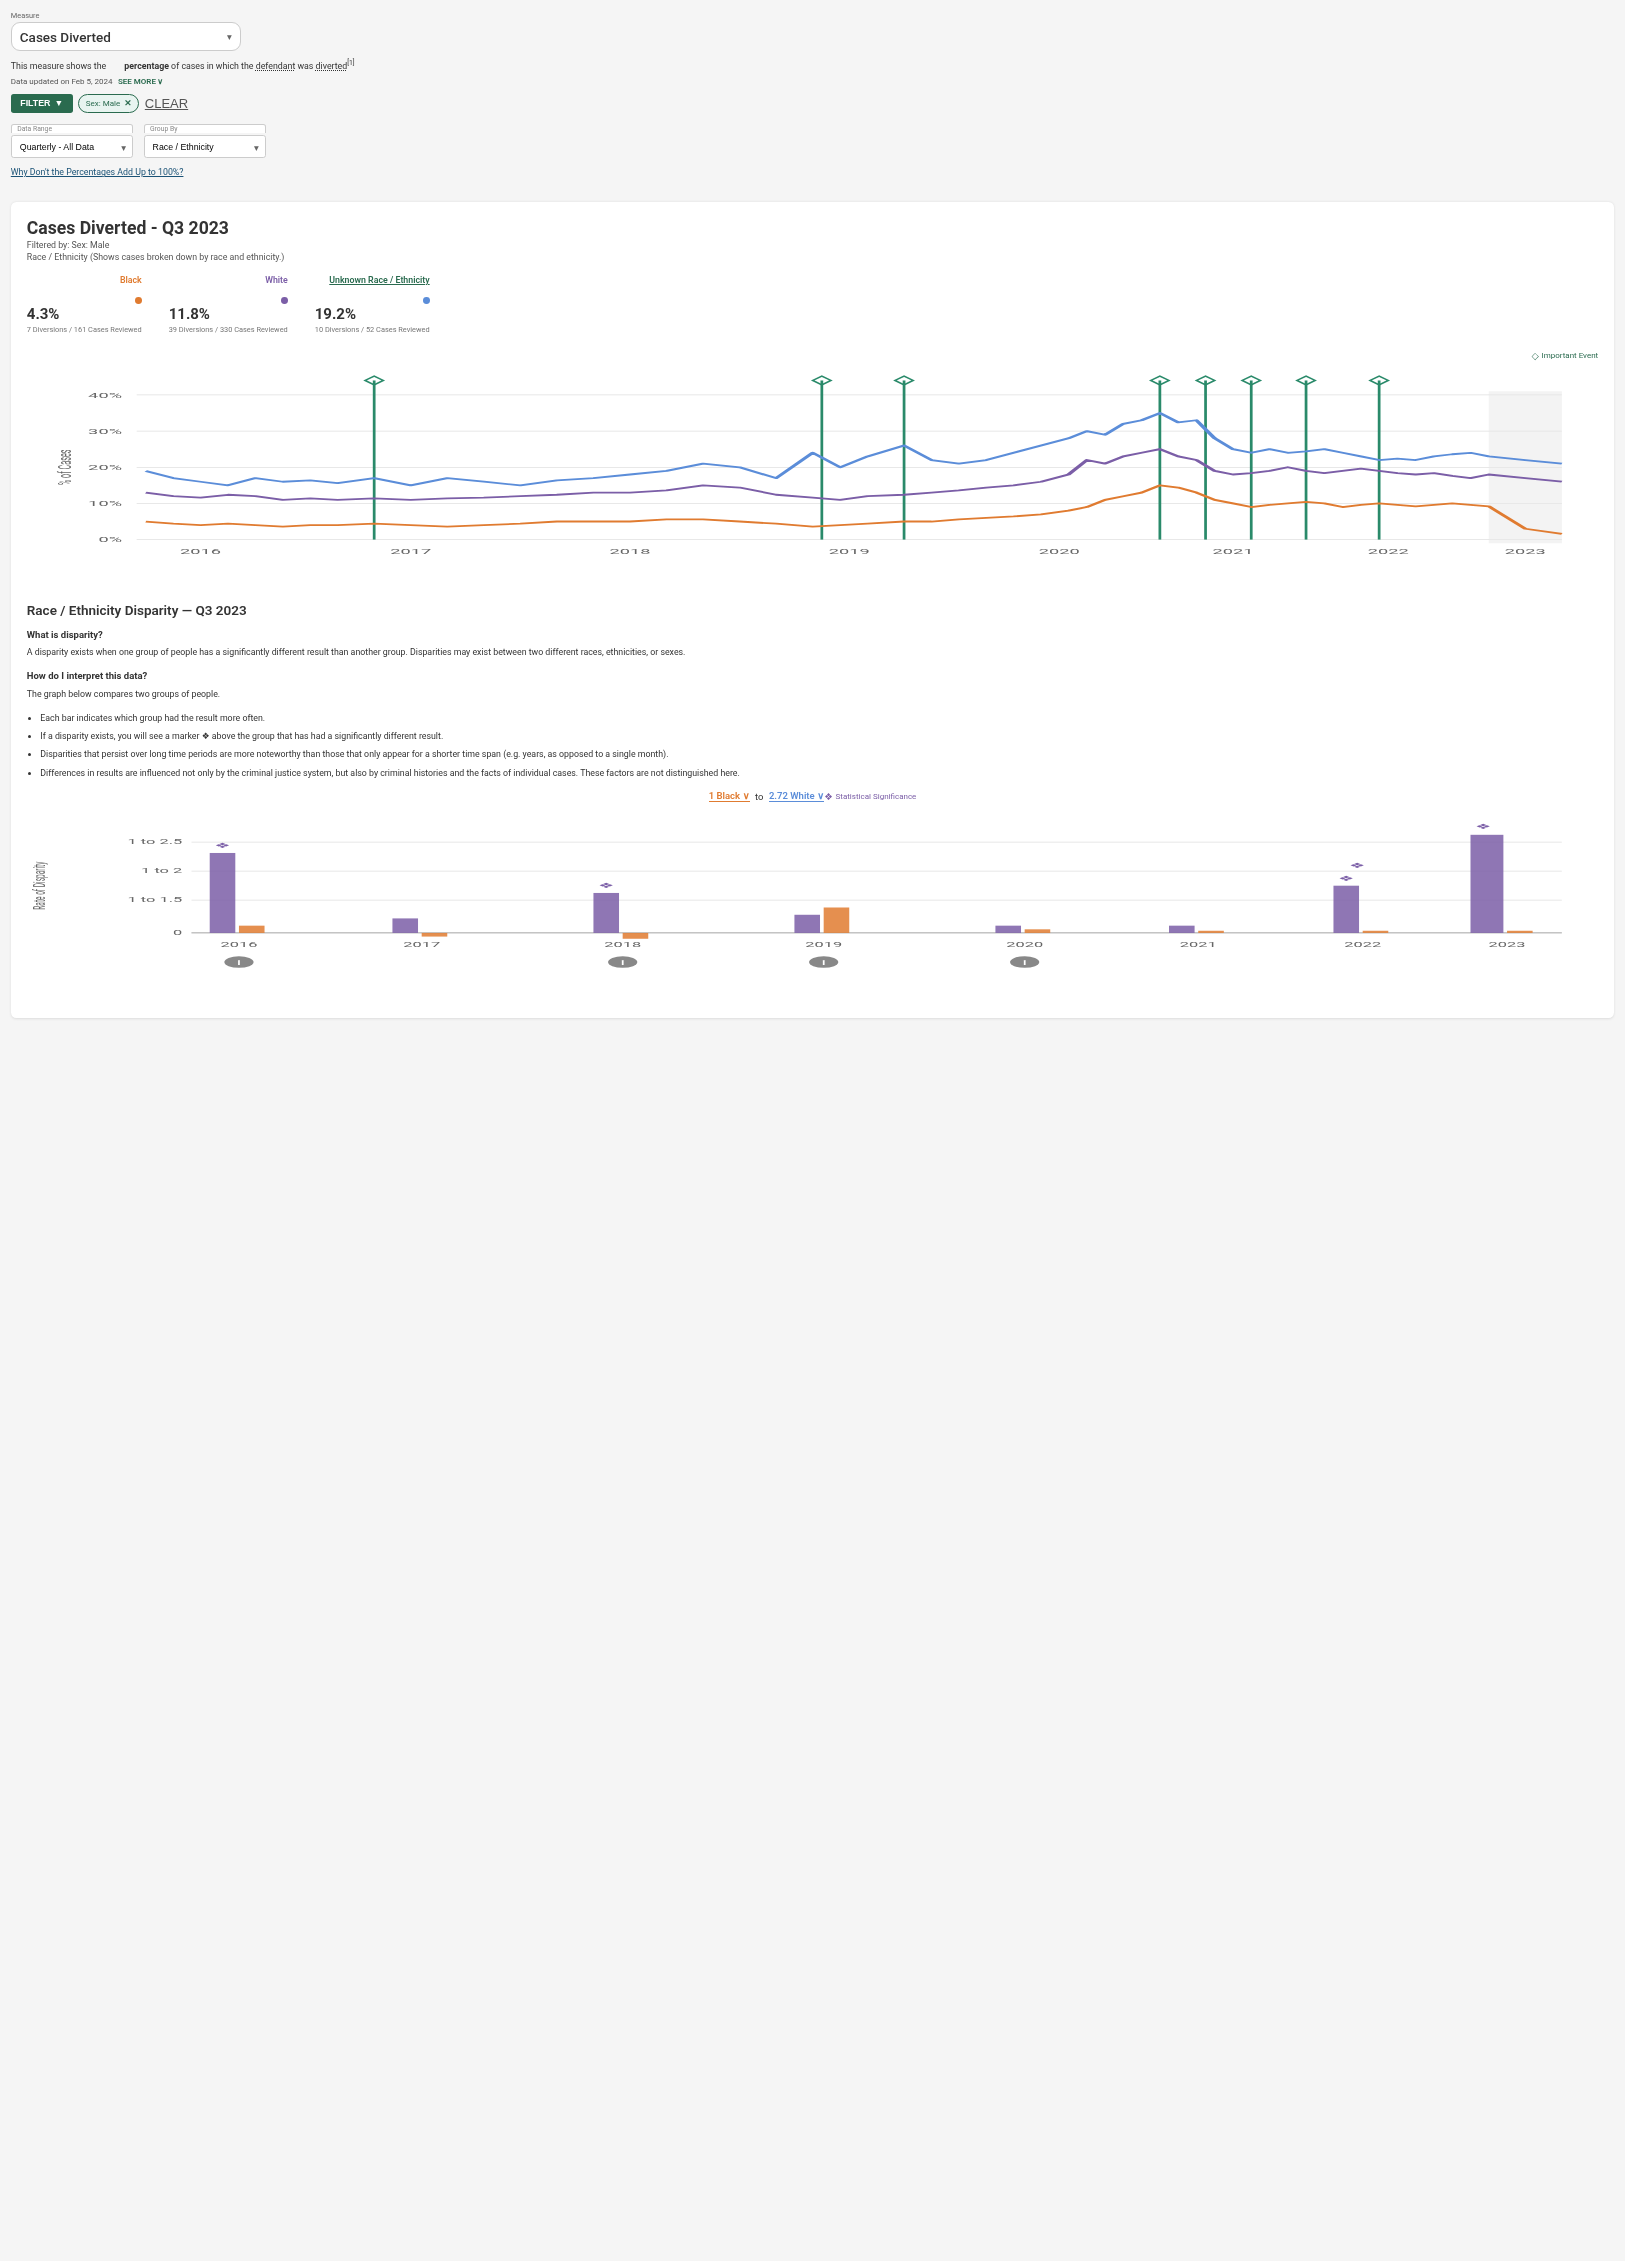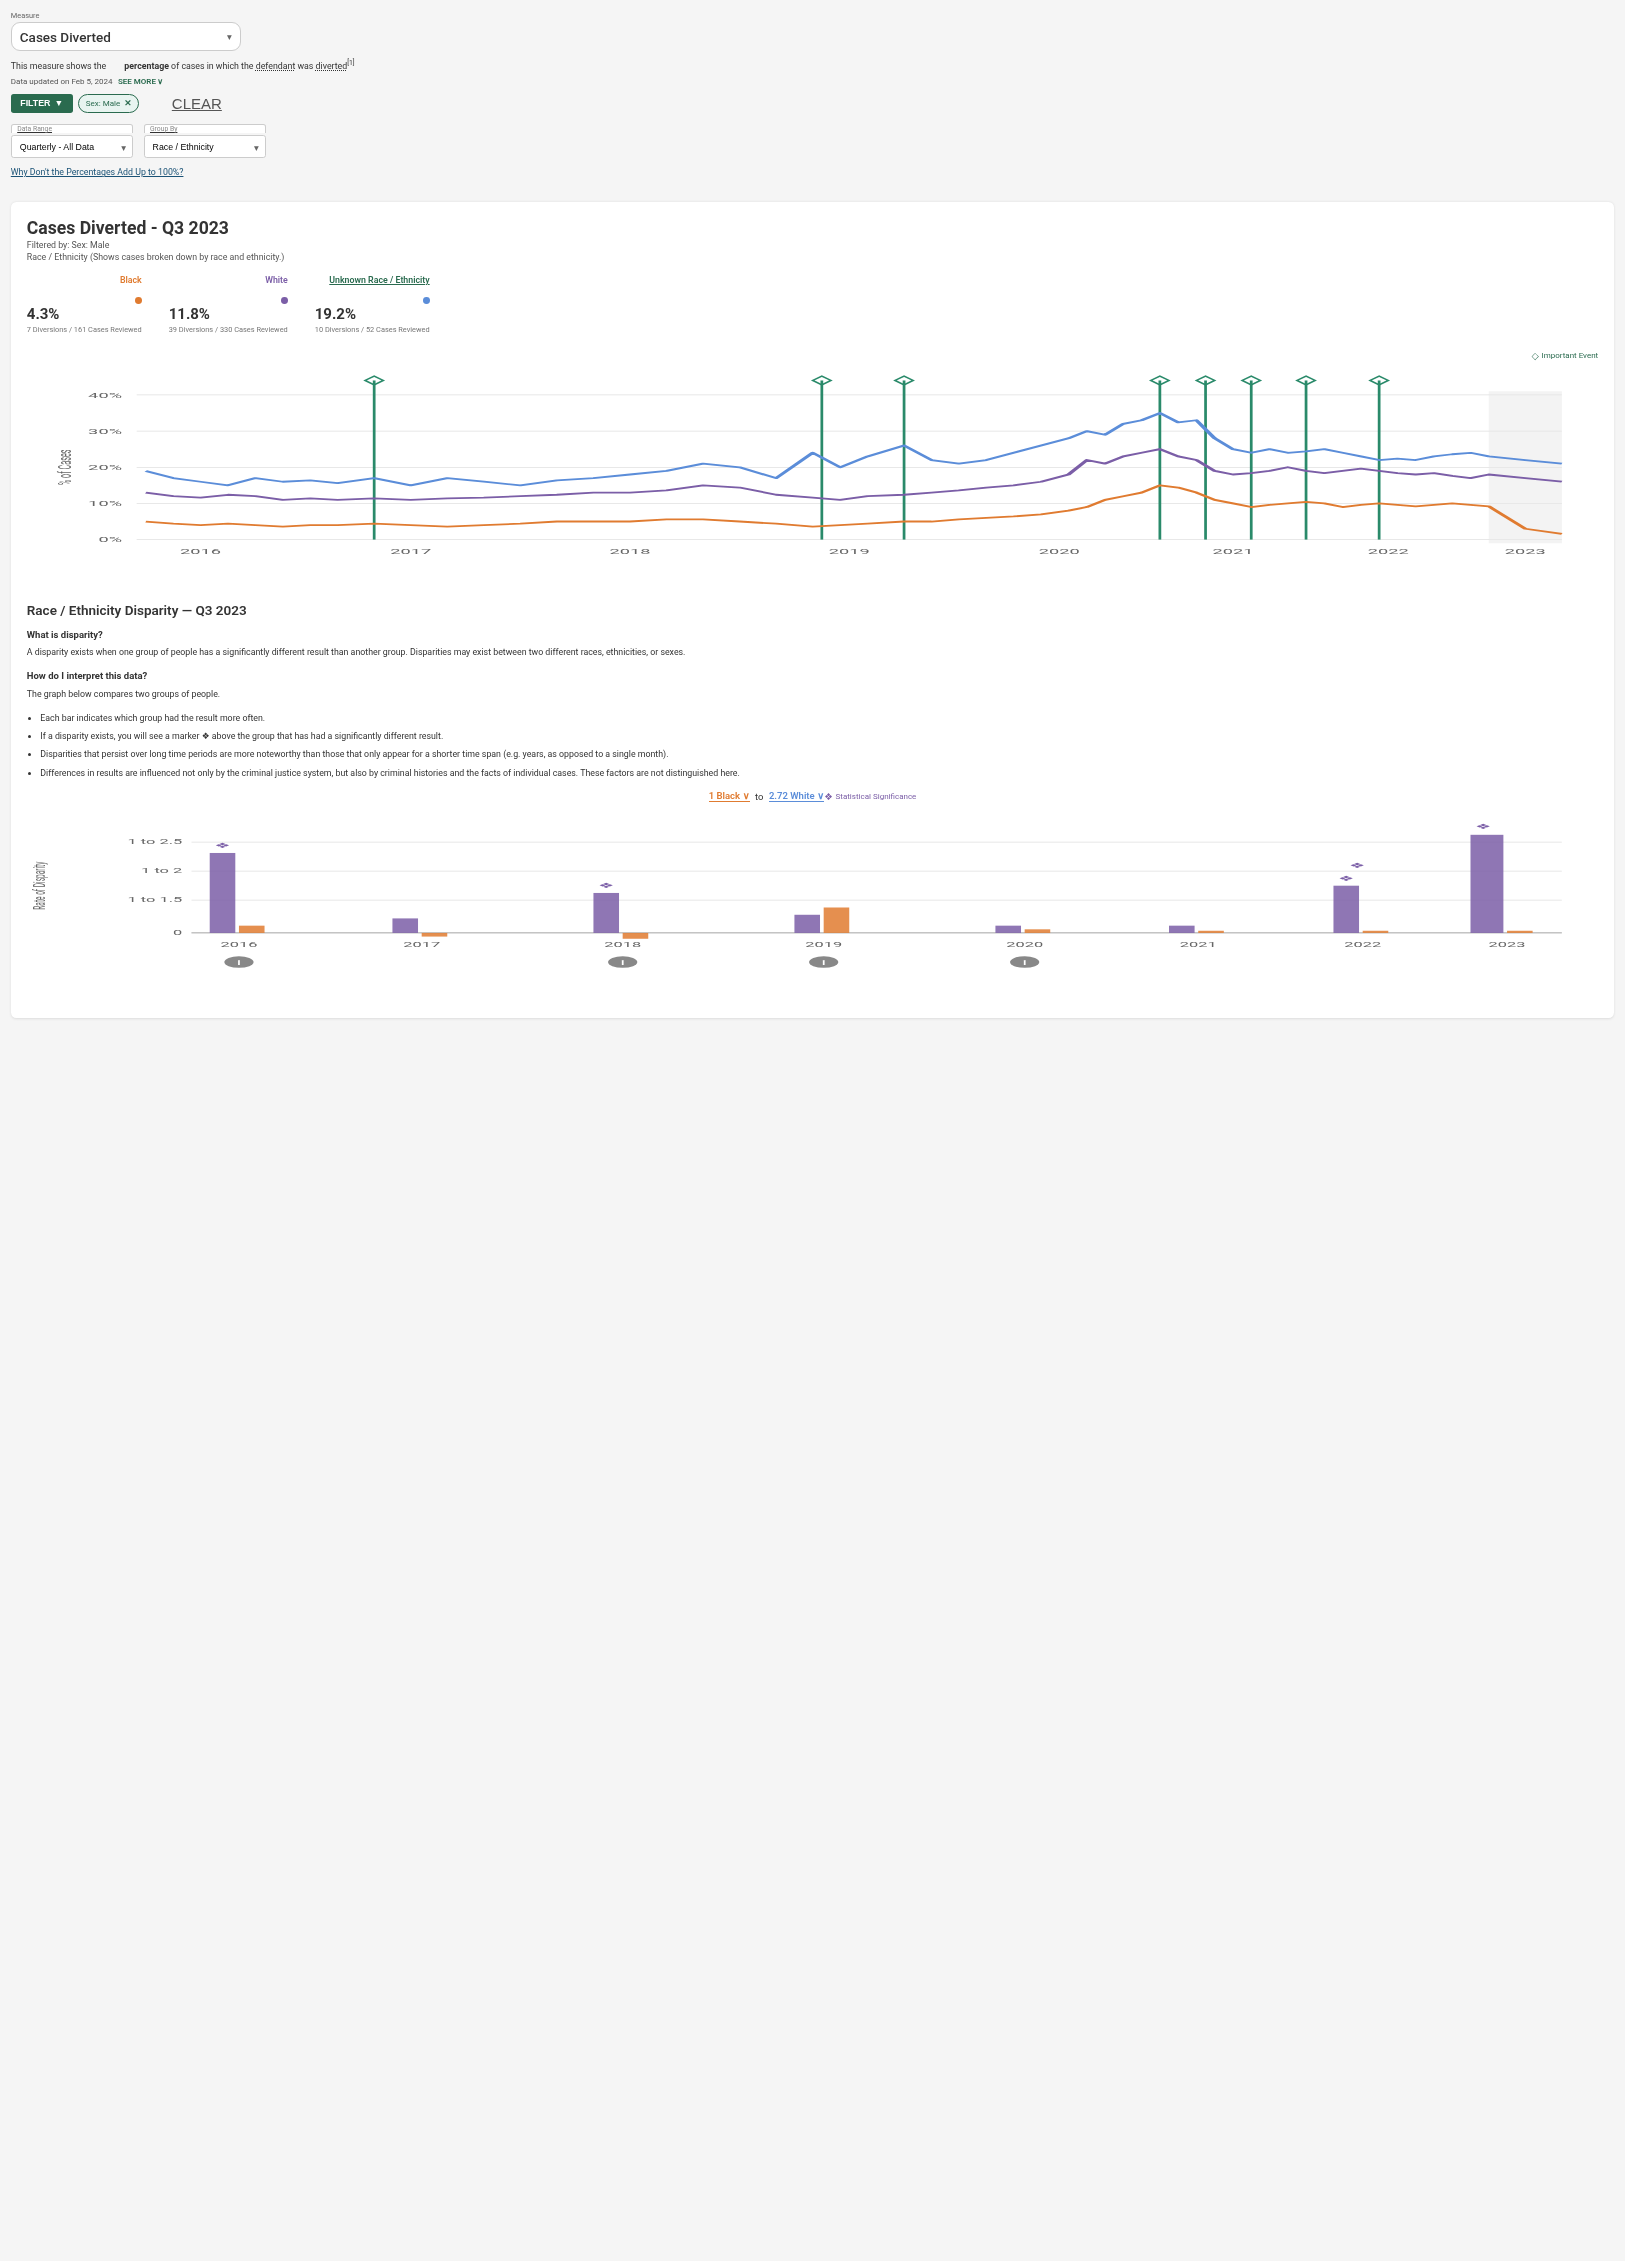--- a/index.html
+++ b/index.html
@@ -14,24 +14,24 @@
     .description u { text-decoration: underline; text-decoration-style: dotted; }
     .superscript { font-size: 6.8px; vertical-align: super; }
 
     .data-updated { font-size: 8px; color: #555; margin-bottom: 8px; display: flex; align-items: center; gap: 5.4px; }
     .see-more { color: #2a6b4f; font-weight: 600; font-size: 8px; cursor: pointer; display: flex; align-items: center; gap: 1.4px; text-decoration: none; }
 
     .filter-bar { display: flex; align-items: center; gap: 5.4px; margin-bottom: 10.8px; }
     .filter-btn { background: #2a6b4f; color: white; border: none; border-radius: 2.7px; padding: 4.7px 9.5px; font-size: 8.8px; font-weight: 600; cursor: pointer; display: flex; align-items: center; gap: 4px; }
     .filter-tag { background: #e8f4f0; border: 0.7px solid #2a6b4f; border-radius: 13.5px; padding: 3.4px 6.8px; font-size: 8px; color: #2a6b4f; display: flex; align-items: center; gap: 4px; cursor: pointer; }
     .filter-tag .x { color: #2a6b4f; font-weight: bold; font-size: 8.8px; cursor: pointer; }
-    .clear-btn { background: none; border: none; color: #555; font-size: 15px; cursor: pointer; text-decoration: underline; margin-left: 27px; }
+    .clear-btn { background: none; border: none; color: #555; font-size: 13px; cursor: pointer; text-decoration: underline; }
 
     .controls-row { display: flex; gap: 10.8px; margin-bottom: 8px; }
-    .control-group { display: flex; flex-direction: column; gap: 2.7px; text-decoration: underline; }
+    .control-group { display: flex; flex-direction: column; gap: 2.7px; }
     .control-label { font-size: 6.8px; color: #888; border: 0.7px solid #ccc; padding: 0 5.4px; border-bottom: none; border-radius: 2.7px 2.7px 0 0; background: white; position: relative; top: 0.7px; }
     .control-select { border: 0.7px solid #ccc; border-radius: 2.7px; padding: 5.4px 20px 5.4px 8px; font-size: 8.8px; background: white; cursor: pointer; appearance: none; min-width: 122px; }
     .select-wrapper { position: relative; }
     .select-wrapper::after { content: '▾'; position: absolute; right: 6.8px; top: 50%; transform: translateY(-50%); color: #666; pointer-events: none; }
 
     .why-link { color: #1a5276; font-size: 8.8px; text-decoration: underline; cursor: pointer; margin-bottom: 13.5px; display: inline-block; }
 
     .card { background: white; border-radius: 5.4px; padding: 16px; box-shadow: 0 0.7px 2.7px rgba(0,0,0,0.1); }
 
     .card-title { font-size: 17.6px; font-weight: 700; margin-bottom: 2.7px; }

